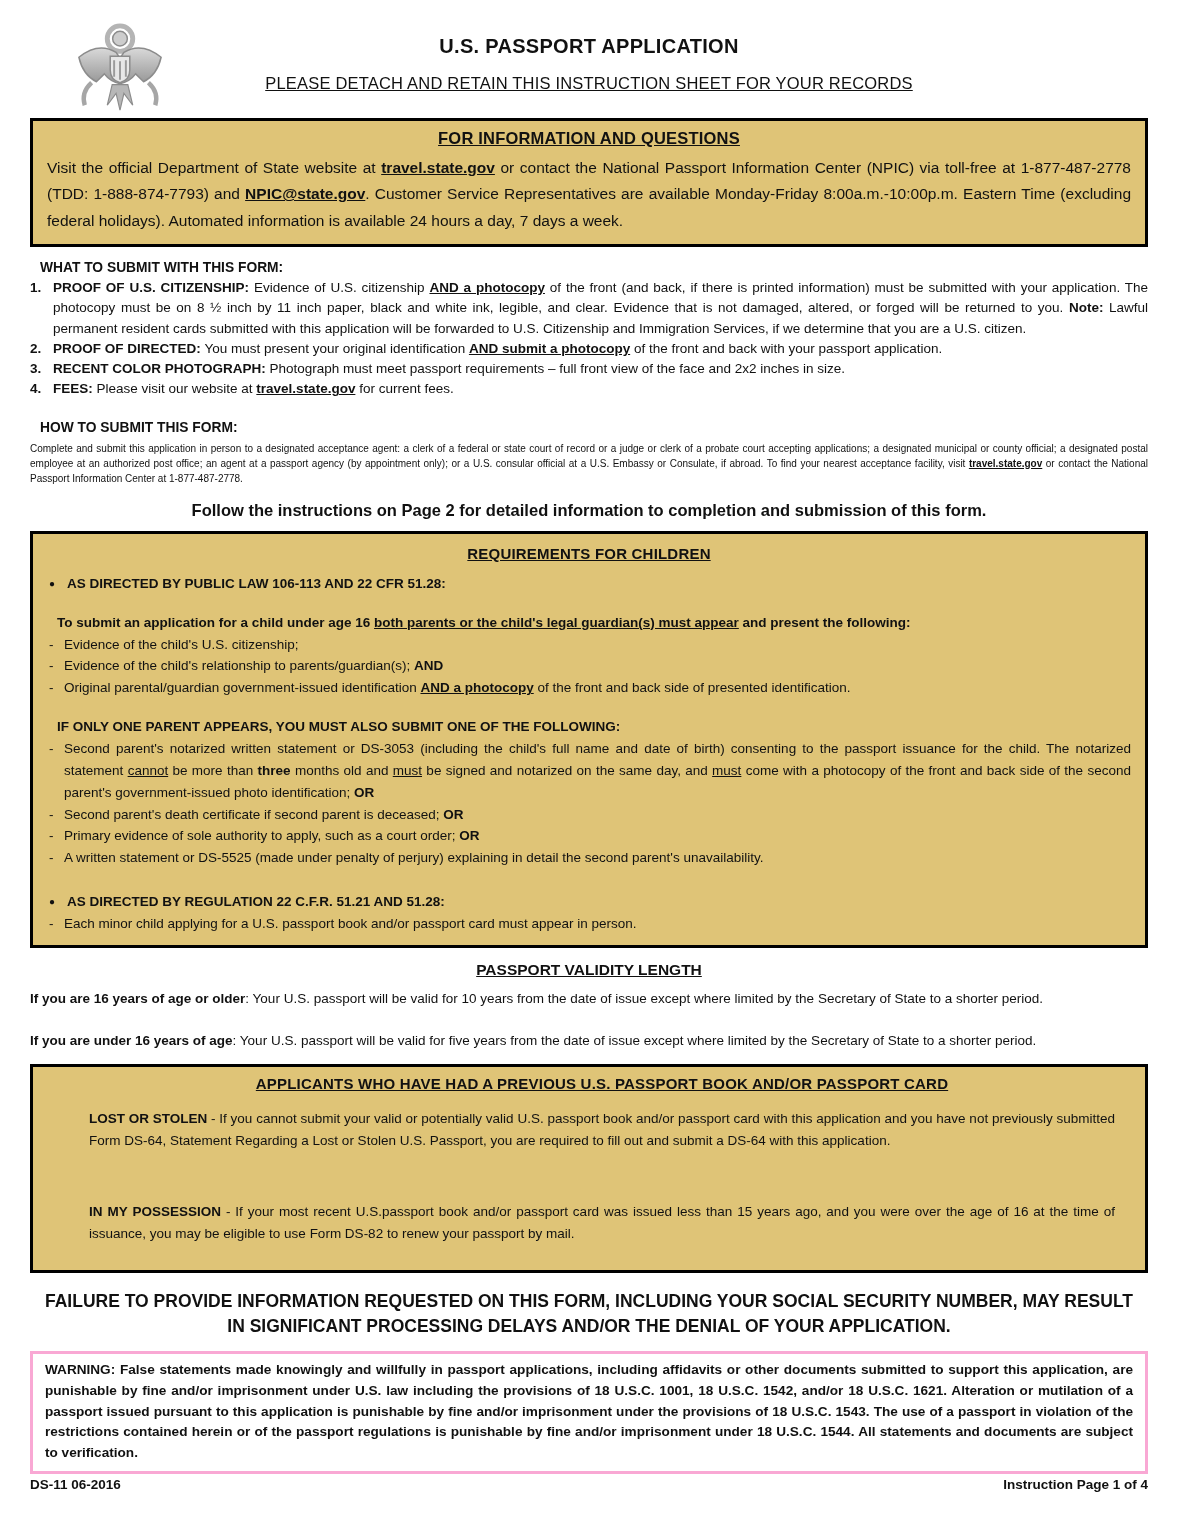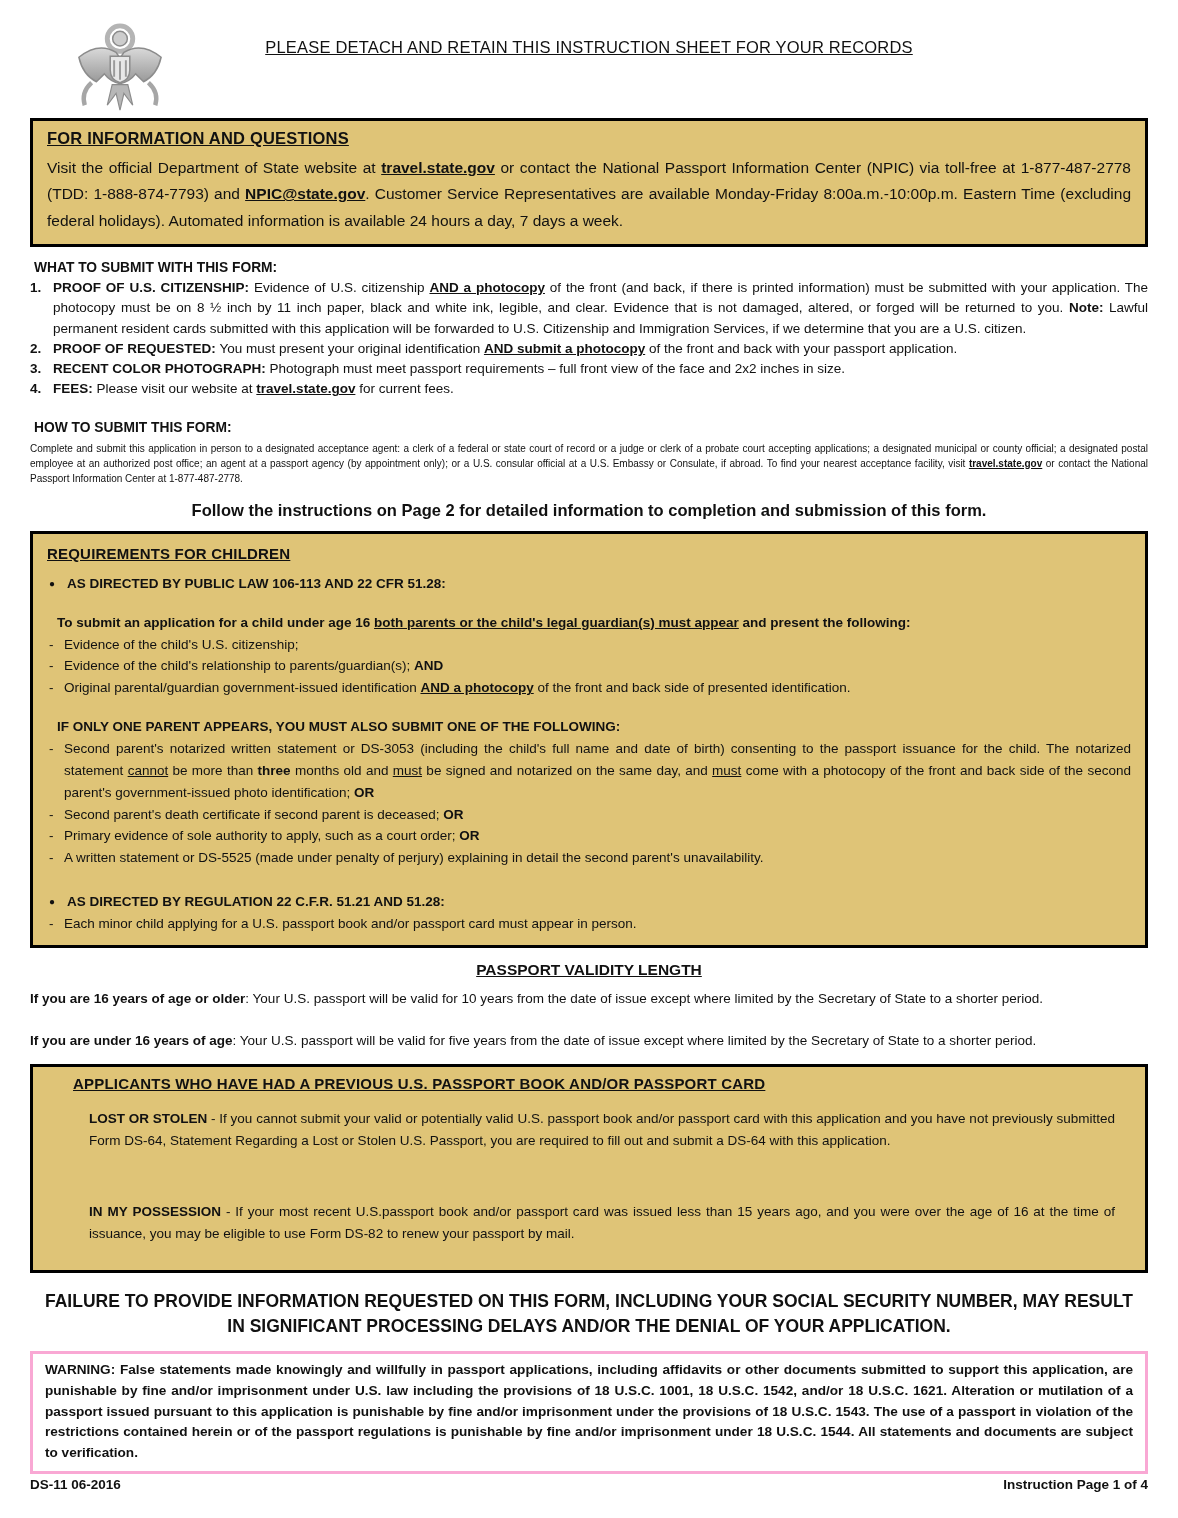--- a/index.html
+++ b/index.html
@@ -14,30 +14,30 @@
   .page { width:1178px; height:1518px; padding:22px 30px 6px; position:relative; display:flex; flex-direction:column; }
 
   
   .hdr { position:relative; height:96px; flex:none; }
   .seal { position:absolute; left:40px; top:0; width:100px; height:94px; }
   .title { text-align:center; font-size:20px; font-weight:bold; padding-top:13px; letter-spacing:.3px; }
   .subtitle { text-align:center; font-size:16.5px; padding-top:16px; letter-spacing:.2px;text-decoration:underline; }
 
   
   .goldbox { border:3px solid #000; background:var(--gold); padding:5px 14px 10px; flex:none; }
-  .boxtitle { text-align:left; font-weight:bold; text-decoration:underline; font-size:16.5px; margin:3px 0 7px; letter-spacing:.2px; }
+  .boxtitle { text-align:center; font-weight:bold; text-decoration:underline; font-size:16.5px; margin:3px 0 7px; letter-spacing:.2px; }
   .goldbox.small .boxtitle { font-size:15px; }
 
   .just { text-align:justify; }
   .b { font-weight:bold; }
   .u2 { text-decoration:underline; }
 
   .infobody { font-size:15.5px; line-height:1.7; margin:0; }
 
-  .secheading { font-size:13.8px; font-weight:bold; margin:13px 4px 3px; }
+  .secheading { font-size:13.8px; font-weight:bold; margin:13px 10px 3px; }
   .numlist { font-size:13.5px; line-height:1.5; }
   .numitem { display:flex; }
   .num { font-weight:bold; width:23px; flex:none; }
   .itxt { flex:1; }
 
   .howbody { font-size:10px; line-height:1.5; margin:3px 0 0; }
   .follow { text-align:center; font-weight:bold; font-size:16.5px; margin:15px 0 11px; }
 
   .children { font-size:13.5px; line-height:1.62; }
   .bullet-line { display:flex; font-weight:bold; margin-top:5px; }
@@ -79,37 +79,38 @@
         </defs>
         <circle cx="50" cy="17" r="13" fill="none" stroke="#b4b4b4" stroke-width="5"></circle>
         <circle cx="50" cy="17" r="7.5" fill="#cdcdcd" stroke="#8c8c8c" stroke-width="1.5"></circle>
         <path d="M8 36 Q28 20 46 31 L50 37 L54 31 Q72 20 92 36 Q88 54 74 61 L66 53 Q60 61 50 63 Q40 61 34 53 L26 61 Q12 54 8 36 Z" fill="url(#g1)" stroke="#8c8c8c" stroke-width="1.5"></path>
         <path d="M40 35 h20 v14 q0 10 -10 13 q-10 -3 -10 -13 Z" fill="#e7e7e7" stroke="#8c8c8c" stroke-width="1.5"></path>
         <path d="M44 39 v17 M50 40 v19 M56 39 v17" stroke="#9b9b9b" stroke-width="2" fill="none"></path>
         <path d="M42 64 L37 85 L46 73 L50 90 L54 73 L63 85 L58 64 Z" fill="#b7b7b7" stroke="#8c8c8c" stroke-width="1.2"></path>
         <path d="M21 62 Q10 72 14 85 M79 62 Q90 72 86 85" stroke="#a6a6a6" stroke-width="4.5" fill="none"></path>
       </svg>
     </div>
+    <div class="title">U.S. PASSPORT APPLICATION</div>
     <div class="subtitle">PLEASE DETACH AND RETAIN THIS INSTRUCTION SHEET FOR YOUR RECORDS</div>
   </header>
 
   <section class="goldbox">
     <div class="boxtitle">FOR INFORMATION AND QUESTIONS</div>
     <p class="infobody just"><span>Visit the official Department of State website at </span><span class="b u2">travel.state.gov</span><span> or contact the National Passport Information Center (NPIC) via toll-free at 1-877-487-2778 (TDD: 1-888-874-7793) and </span><span class="b u2">NPIC@state.gov</span><span>.  Customer Service Representatives are available Monday-Friday 8:00a.m.-10:00p.m. Eastern Time (excluding federal holidays). Automated information is available 24 hours a day, 7 days a week.</span></p>
   </section>
 
   <div class="secheading">WHAT TO SUBMIT WITH THIS FORM:</div>
   <div class="numlist">
     <div class="numitem">
       <span class="num">1.</span>
       <div class="itxt just"><span class="b">PROOF OF U.S. CITIZENSHIP: </span><span>Evidence of U.S. citizenship </span><span class="b u2">AND a photocopy</span><span> of the front (and back, if there is printed information) must be submitted with your application. The photocopy must be on 8 ½ inch by 11 inch paper, black and white ink, legible, and clear. Evidence that is not damaged, altered, or forged will be returned to you. </span><span class="b">Note:</span><span> Lawful permanent resident cards submitted with this application will be forwarded to U.S. Citizenship and Immigration Services, if we determine that you are a U.S. citizen.</span></div>
     </div>
     <div class="numitem">
       <span class="num">2.</span>
-      <div class="itxt"><span class="b">PROOF OF REQUESTED: </span><span>You must present your original identification </span><span class="b u2">AND submit a photocopy</span><span> of the front and back with your passport application.</span></div>
+      <div class="itxt"><span class="b">PROOF OF DIRECTED: </span><span>You must present your original identification </span><span class="b u2">AND submit a photocopy</span><span> of the front and back with your passport application.</span></div>
     </div>
     <div class="numitem">
       <span class="num">3.</span>
       <div class="itxt"><span class="b">RECENT COLOR PHOTOGRAPH: </span><span>Photograph must meet passport requirements – full front view of the face and 2x2 inches in size.</span></div>
     </div>
     <div class="numitem">
       <span class="num">4.</span>
       <div class="itxt"><span class="b">FEES: </span><span>Please visit our website at </span><span class="b u2">travel.state.gov</span><span> for current fees.</span></div>
     </div>
   </div>

